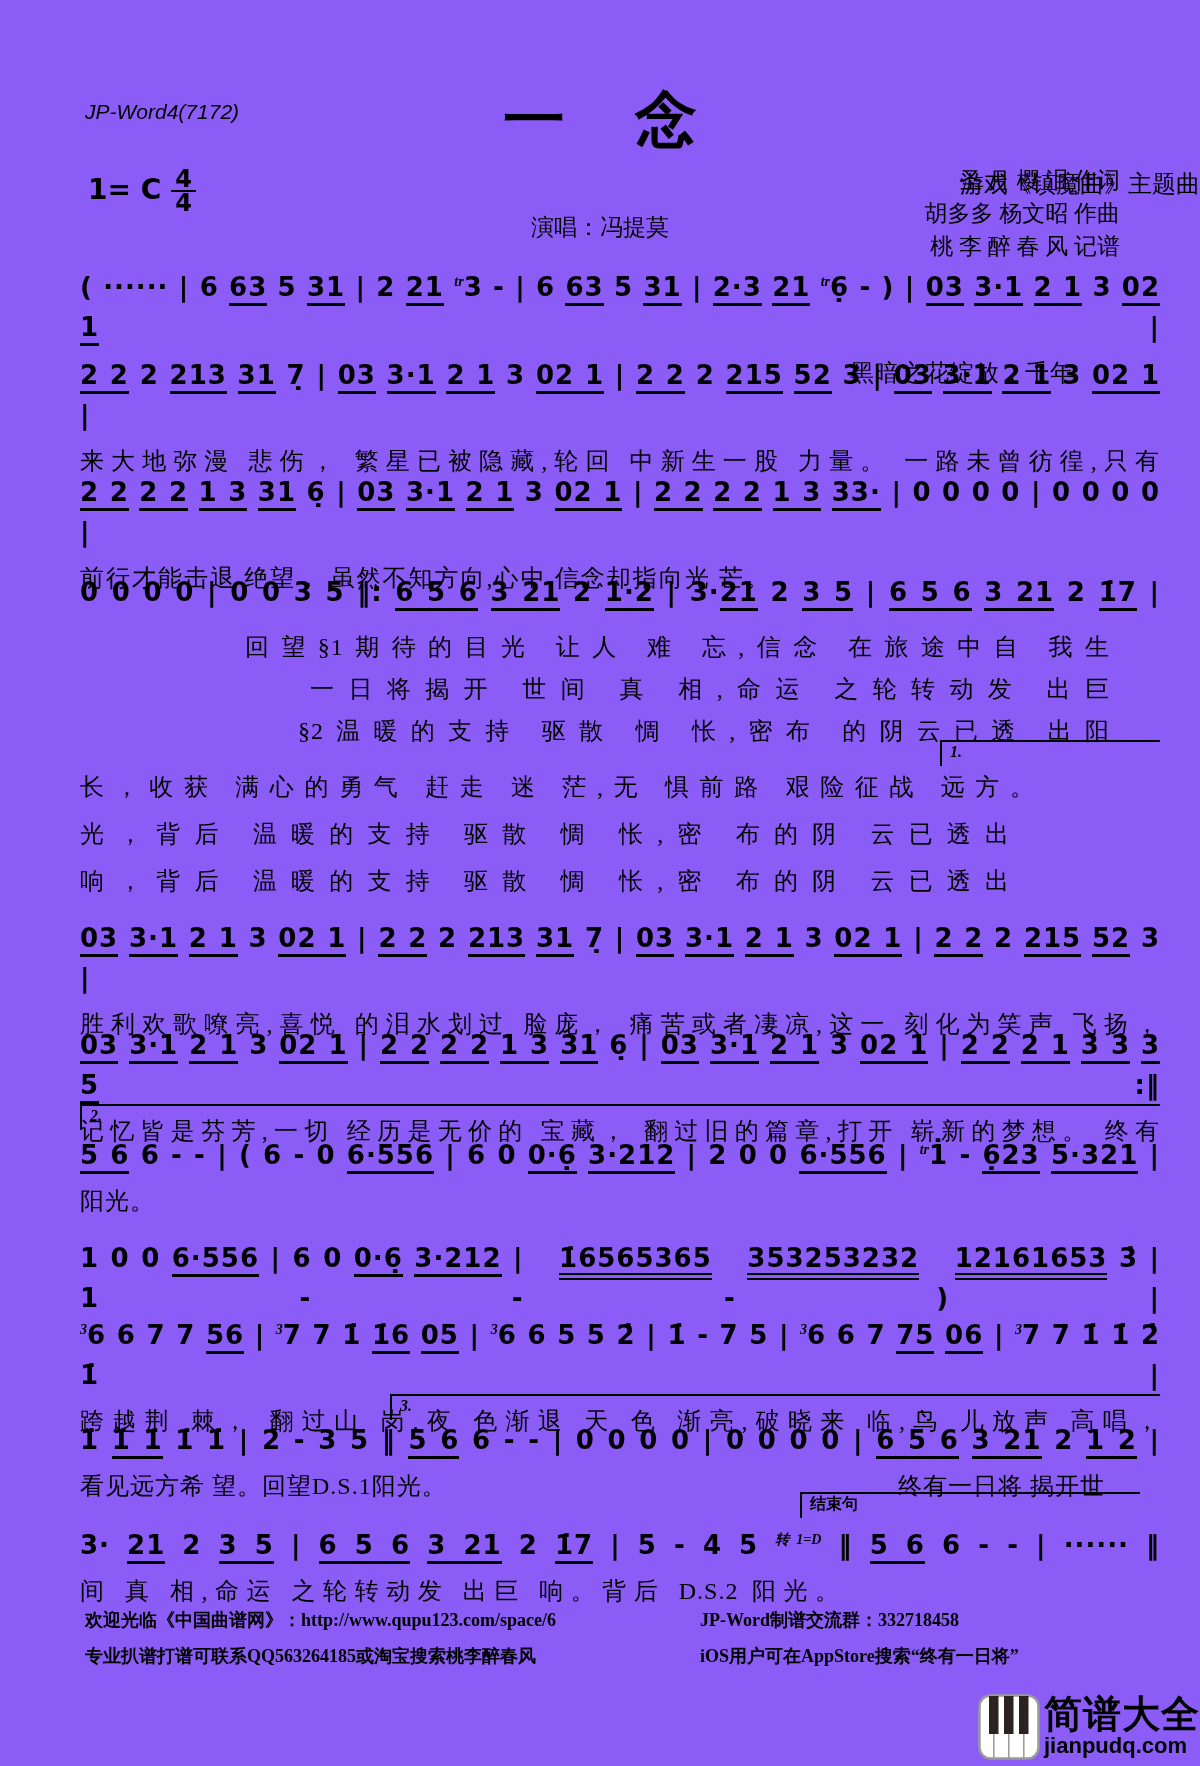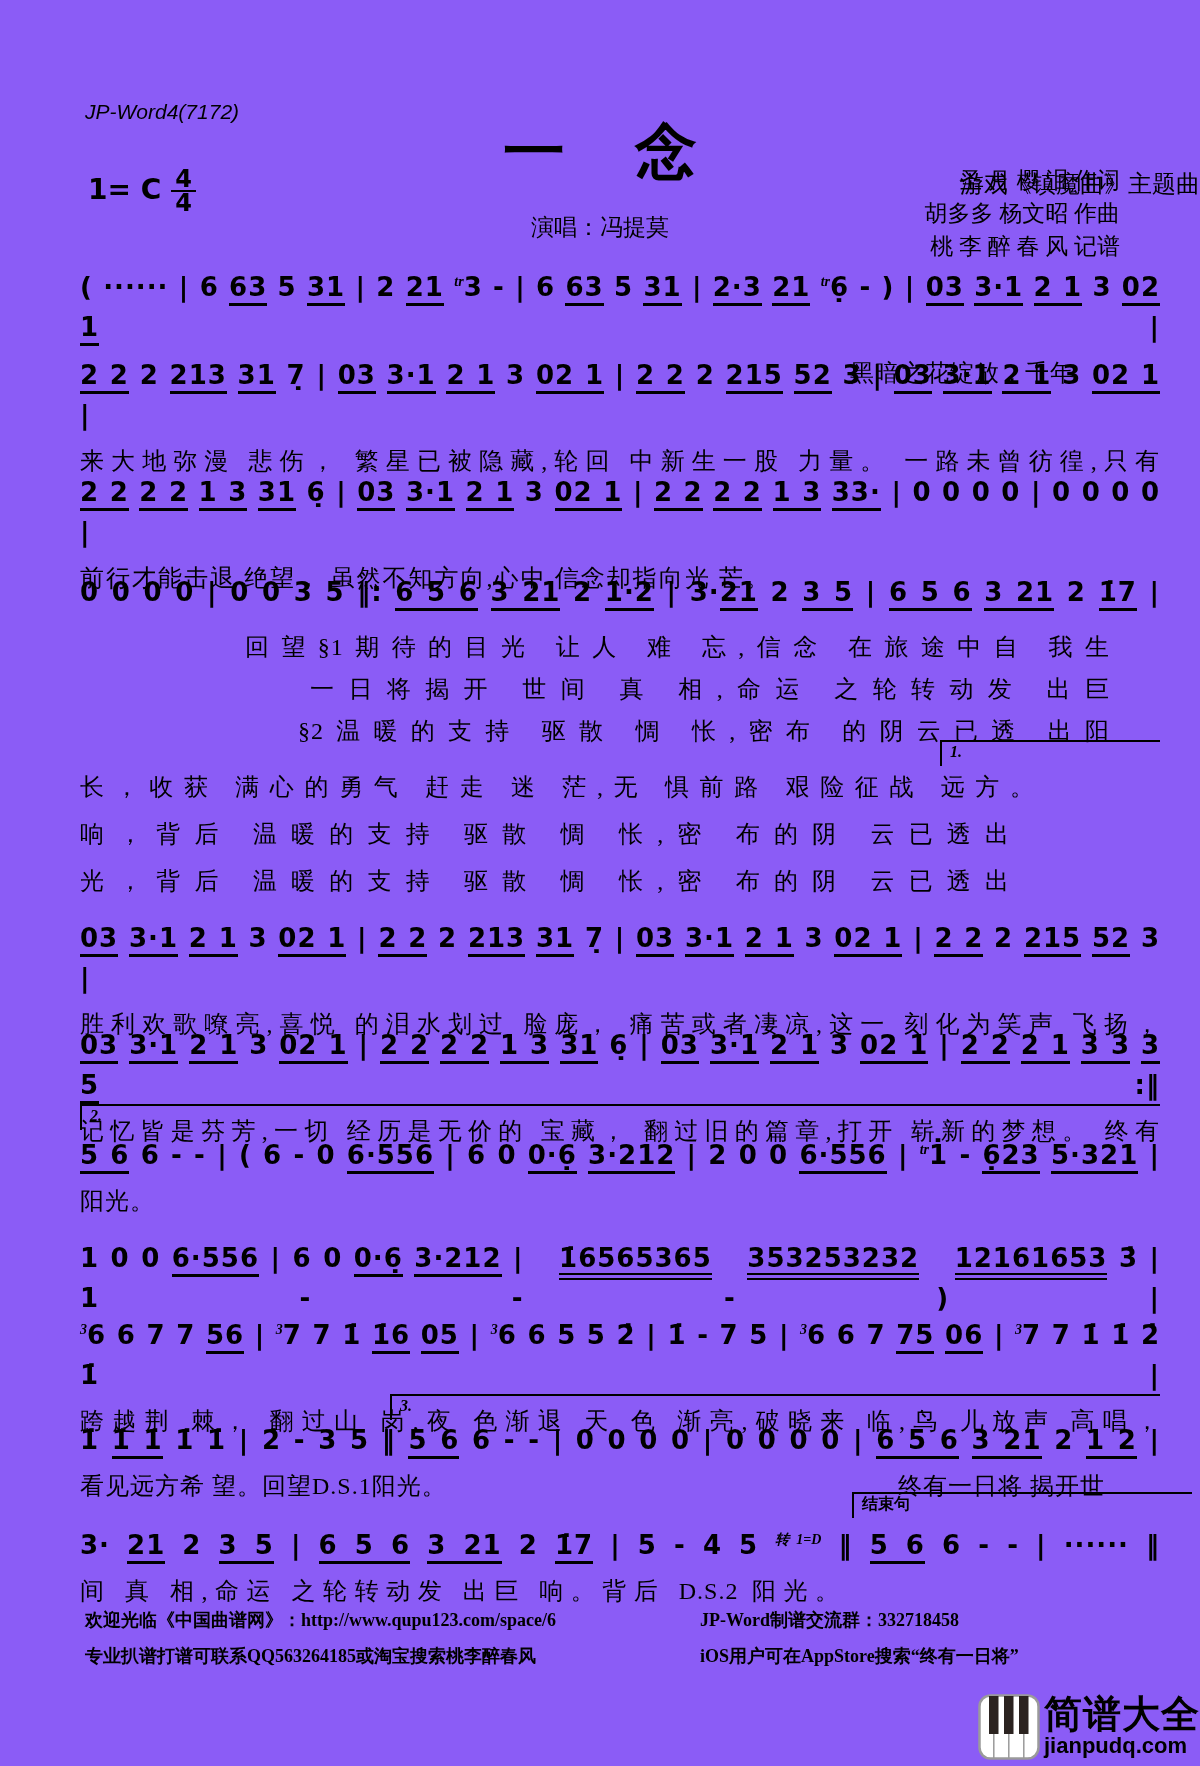--- a/index.html
+++ b/index.html
@@ -5,21 +5,21 @@
   html,body{margin:0;padding:0;background:#888;}
   .sheet{
     position:relative;width:1200px;height:1766px;margin:0 auto;
     background:#8b5cf6;color:#000;overflow:hidden;
     font-family:"Liberation Serif","DejaVu Serif",serif;
   }
   
   .generator{position:absolute;left:85px;top:100px;font-style:italic;font-size:21px;
     font-family:"Liberation Sans","DejaVu Sans",sans-serif;}
   .title{position:absolute;left:0;right:0;top:78px;text-align:center;
-    font-size:62px;font-weight:bold;letter-spacing:70px;text-indent:70px;margin-top:32px;}
+    font-size:62px;font-weight:bold;letter-spacing:70px;text-indent:70px;}
   .keysig{position:absolute;left:88px;top:168px;font-size:28px;font-weight:bold;
     font-family:"DejaVu Sans",sans-serif;}
   .timesig{display:inline-block;vertical-align:middle;text-align:center;margin-left:10px;
     font-size:24px;line-height:22px;font-weight:bold;}
   .timesig .tnum{display:block;padding:0 4px;}
   .timesig .tnum:first-child{border-bottom:2px solid #000;}
   .subtitle{position:absolute;left:0;right:0;top:168px;text-align:right;font-size:24px;}
   .performer{position:absolute;left:0;right:0;top:212px;text-align:center;font-size:23px;}
   .credits{position:absolute;right:80px;top:164px;text-align:right;font-size:23px;line-height:33px;}
   
@@ -92,22 +92,22 @@
     <div style="margin-top:14px;">
       <div class="lyric lyr-just" style="padding-left:165px;padding-right:50px;">回望§1期待的目光 让人 难 忘,信念 在旅途中自 我生</div>
       <div class="lyric lyr-just" style="padding-left:230px;padding-right:50px;">一日将揭开 世间 真 相,命运 之轮转动发 出巨</div>
       <div class="lyric lyr-just" style="padding-left:218px;padding-right:50px;">§2温暖的支持 驱散 惆 怅,密布 的阴云已透 出阳</div>
     </div>
   </div>
 
   <div class="line lyr-rows" style="top:762px">
     <div class="volta" style="left:860px;right:0;top:-22px;"><span>1.</span></div>
     <div class="lyric lyr-just" style="padding-right:125px;">长，收获 满心的勇气 赶走 迷 茫,无 惧前路 艰险征战 远方。</div>
+    <div class="lyric lyr-just" style="padding-right:150px;">光，背后 温暖的支持 驱散 惆 怅,密 布的阴 云已透出</div>
     <div class="lyric lyr-just" style="padding-right:150px;">响，背后 温暖的支持 驱散 惆 怅,密 布的阴 云已透出</div>
-    <div class="lyric lyr-just" style="padding-right:150px;">光，背后 温暖的支持 驱散 惆 怅,密 布的阴 云已透出</div>
   </div>
 
   <div class="line" style="top:918px">
     <div class="notation"><span class="u1">03</span> <span class="u1">3·1</span> <span class="u1">2 1</span> 3 <span class="u1">02 1</span> | <span class="u1">2 2</span> 2 <span class="u1">213</span> <span class="u1">31</span> 7̣ | <span class="u1">03</span> <span class="u1">3·1</span> <span class="u1">2 1</span> 3 <span class="u1">02 1</span> | <span class="u1">2 2</span> 2 <span class="u1">215</span> <span class="u1">52</span> 3 |</div>
     <div class="lyric lyr-just">胜利欢歌嘹亮,喜悦 的泪水划过 脸庞， 痛苦或者凄凉,这一 刻化为笑声 飞扬，</div>
   </div>
 
   <div class="line" style="top:1025px">
     <div class="notation"><span class="u1">03</span> <span class="u1">3·1</span> <span class="u1">2 1</span> 3 <span class="u1">02 1</span> | <span class="u1">2 2</span> <span class="u1">2 2</span> <span class="u1">1 3</span> <span class="u1">31</span> 6̣ | <span class="u1">03</span> <span class="u1">3·1</span> <span class="u1">2 1</span> 3 <span class="u1">02 1</span> | <span class="u1">2 2</span> <span class="u1">2 1</span> <span class="u1">3 3</span> <span class="u1">3 5</span> :‖</div>
     <div class="lyric lyr-just">记忆皆是芬芳,一切 经历是无价的 宝藏， 翻过旧的篇章,打开 崭新的梦想。 终有</div>
@@ -131,21 +131,21 @@
   <div class="line" style="top:1420px">
     <div class="volta" style="left:310px;right:0;top:-26px;"><span>3.</span></div>
     <div class="notation">1̇ <span class="u1">1̇ 1̇</span> 1̇ 1̇ | 2̇ - 3 5 ‖ <span class="u1">5 6</span> 6 - - | 0 0 0 0 | 0 0 0 0 | <span class="u1">6 5 6</span> <span class="u1">3 21</span> 2 <span class="u1">1 2</span> |</div>
     <div class="lyric lyr-split">
       <span>看见远方希 望。回望D.S.1阳光。</span>
       <span>终有一日将 揭开世</span>
     </div>
   </div>
 
   <div class="line" style="top:1520px">
-    <div class="volta" style="left:772px;width:330px;top:-28px;font-style:normal;"><span>结束句</span></div>
+    <div class="volta" style="left:720px;width:330px;top:-28px;font-style:normal;"><span>结束句</span></div>
     <div class="notation">3· <span class="u1">21</span> 2 <span class="u1">3 5</span> | <span class="u1">6 5 6</span> <span class="u1">3 21</span> 2 <span class="u1">1̇7</span> | 5 - 4 5 <span class="sup">转1=D</span> ‖ <span class="u1">5 6</span> 6 - - | ······ ‖</div>
     <div class="lyric lyr-just" style="max-width:760px;">间 真 相,命运 之轮转动发 出巨 响。背后 D.S.2 阳光。</div>
   </div>
 
   <div class="footer-col foot-left">
     <div>欢迎光临《中国曲谱网》：http://www.qupu123.com/space/6</div>
     <div>专业扒谱打谱可联系QQ563264185或淘宝搜索桃李醉春风</div>
   </div>
   <div class="footer-col foot-right">
     <div>JP-Word制谱交流群：332718458</div>

